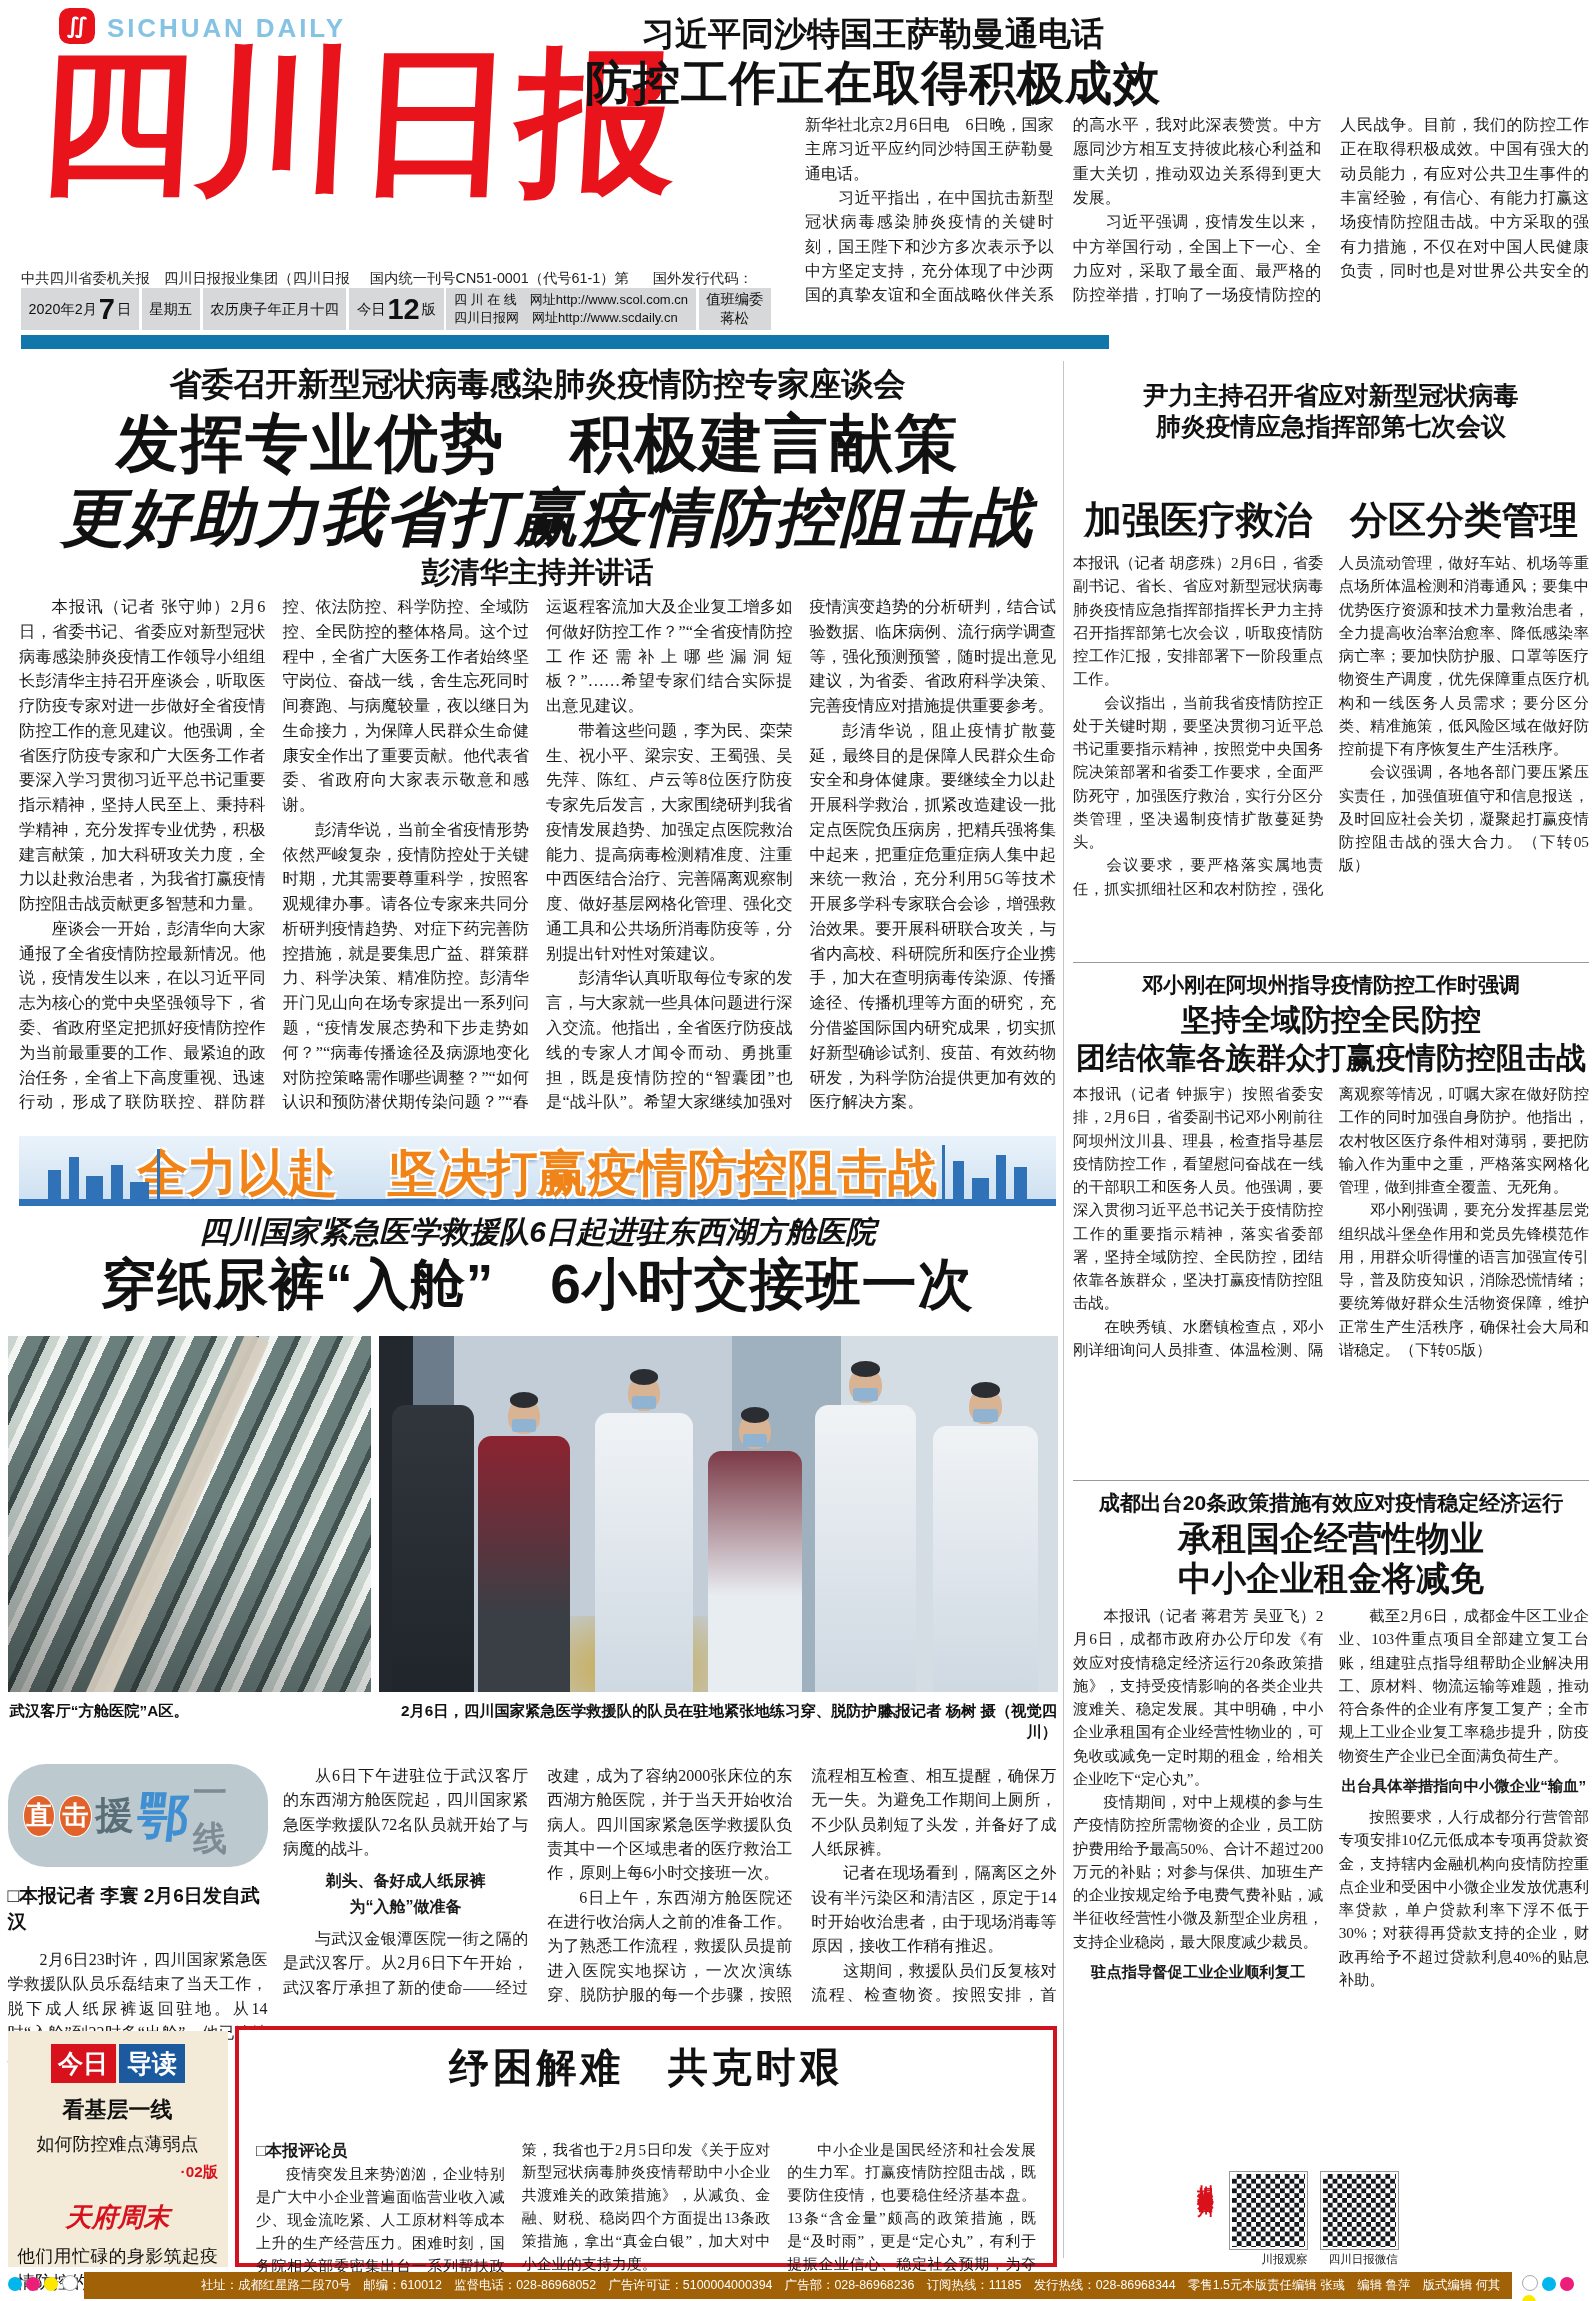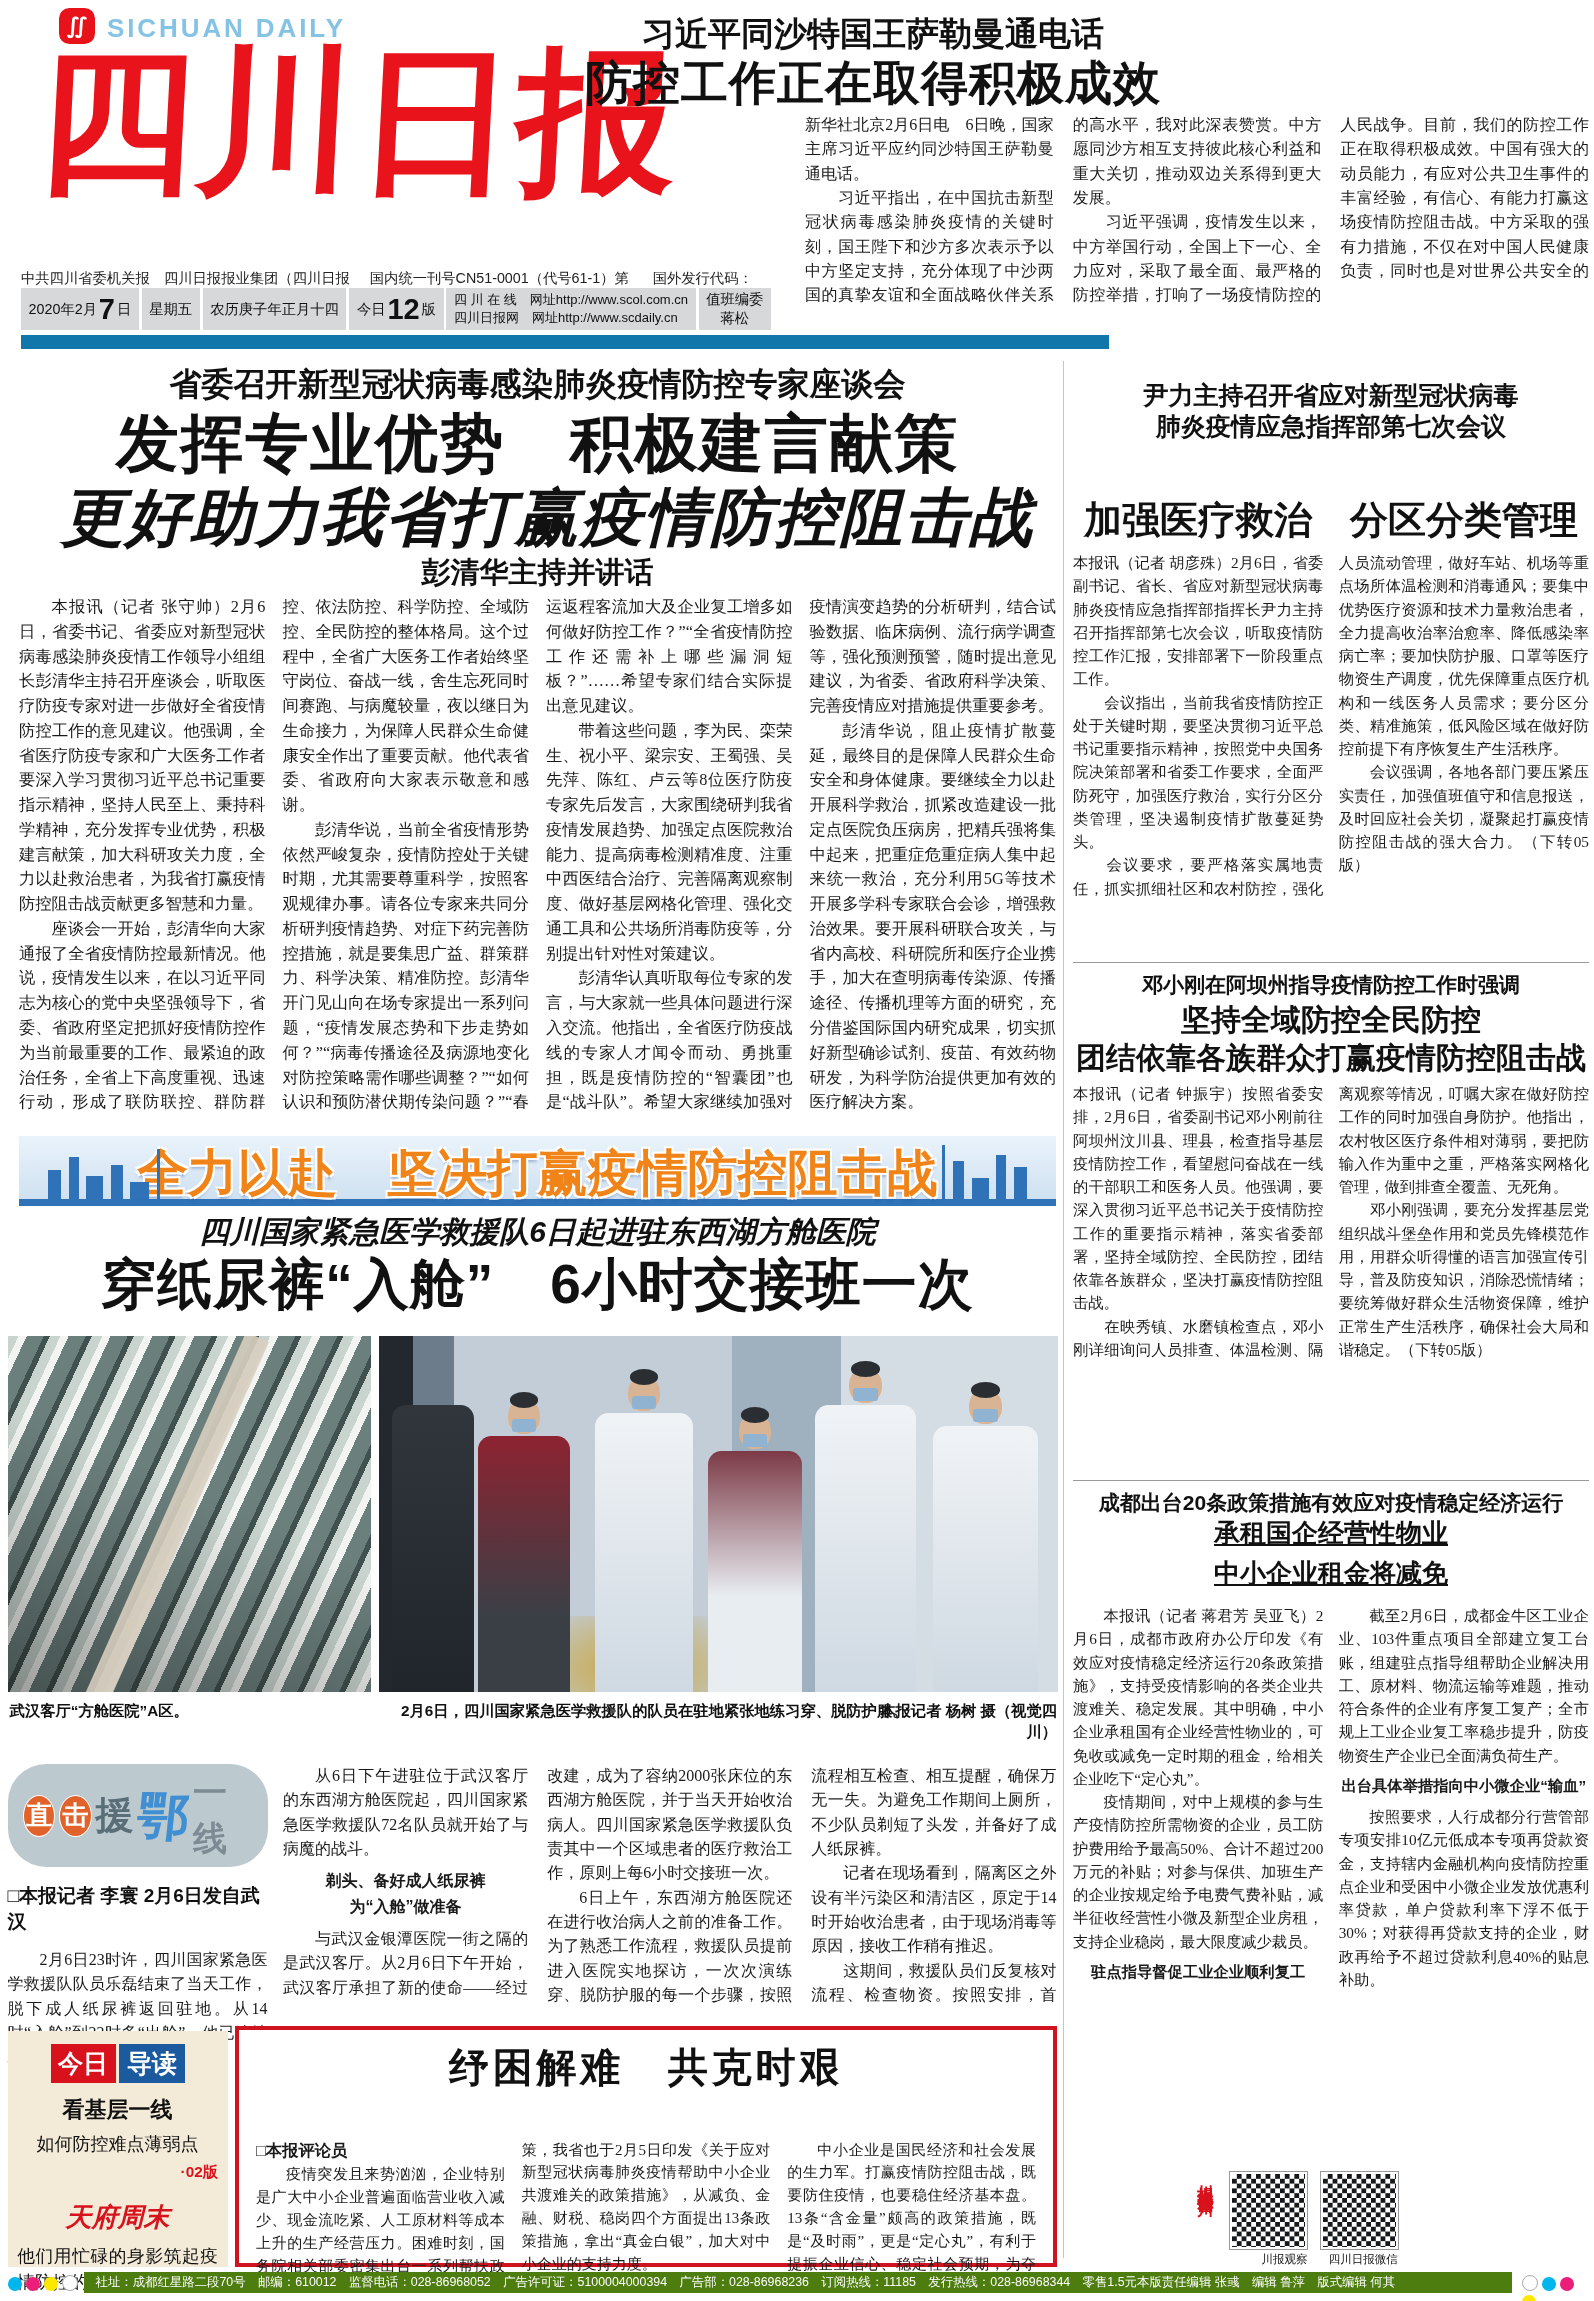--- a/index.html
+++ b/index.html
@@ -32,21 +32,21 @@
   .tr-kicker{font-size:33px;font-weight:900;}
   .tr-head{font-size:47px;font-weight:900;letter-spacing:1px;}
   .m-kicker{font-size:32px;font-weight:800;}
   .m-head{font-size:63px;font-weight:900;letter-spacing:1.9px;}
   .m-byline{font-size:29px;font-weight:800;}
   .r-kicker{font-size:25px;font-weight:800;line-height:1.25;}
   .r-head{font-size:38px;font-weight:900;}
   .d-kicker{font-size:21px;font-weight:800;}
   .d-head{font-size:30px;font-weight:900;}
   .c-kicker{font-size:21px;font-weight:800;}
-  .c-head{font-size:26px;font-weight:900;text-decoration:underline;}
+  .c-head{font-size:34px;font-weight:900;}
   .f-kicker{font-size:30px;font-weight:800;font-style:italic;}
   .f-head{font-size:55px;font-weight:900;letter-spacing:1px;}
   .rule-v{width:1px;background:#c5c5c5;}
   .rule-h{height:1px;background:#9a9a9a;}
   
   .banner{background:linear-gradient(180deg,#eaf3fb,#cfe1f1);border-bottom:7.6px solid #2f72b8;}
   .banner-text{font-size:50px;font-weight:900;color:#f08419;
     text-shadow:-1.9px -1.9px 0 #fff,1.9px -1.9px 0 #fff,-1.9px 1.9px 0 #fff,1.9px 1.9px 0 #fff,0 3.8px 2.9px rgba(40,80,140,.35);}
   .bld{position:absolute;bottom:0;background:#2f72b8;}
   
@@ -86,22 +86,22 @@
   
   .edit-box{border:4.8px solid #cf1420;box-sizing:border-box;padding:9.6px 17px;background:#fff;}
   .edit-title{font-size:40px;font-weight:900;text-align:center;letter-spacing:3.8px;}
   .edit-byline{font-size:16.3px;font-weight:bold;margin:7.6px 0 3.8px;}
   .edit-body{column-count:3;column-gap:17px;font-size:15px;height:145px;overflow:hidden;margin-top:44px;}
   
   .qr{width:73px;height:73px;background:repeating-conic-gradient(#15181c 0% 25%,#fff 0% 50%) 0 0/9.6px 9.6px;border:2.9px solid #fff;outline:1px solid #999;}
   .qr-cap{font-size:11.5px;text-align:right;margin-top:2.9px;}
   .vlabel{writing-mode:vertical-rl;color:#d8121c;font-weight:900;font-size:16.3px;letter-spacing:1.9px;}
   
-  .foot-bar{background:#4d7c0f;color:#fff;display:flex;justify-content:flex-start;align-items:center;
-            padding:0 11.5px;font-size:12.4px;height:21px;}
+  .foot-bar{background:#a16207;color:#fff;display:flex;justify-content:flex-end;align-items:center;
+            padding:0 11.5px;font-size:12.4px;height:27px;}
   .dot{width:14.3px;height:14.3px;border-radius:50%;display:inline-block;margin-right:3.8px;}
   .overflowbox{overflow:hidden;}
 </style>
 </head>
 <body>
 
 <div id="page">
 
   <div class="abs" style="left:59px;top:7.6px;">
       <div class="logo-icon">

